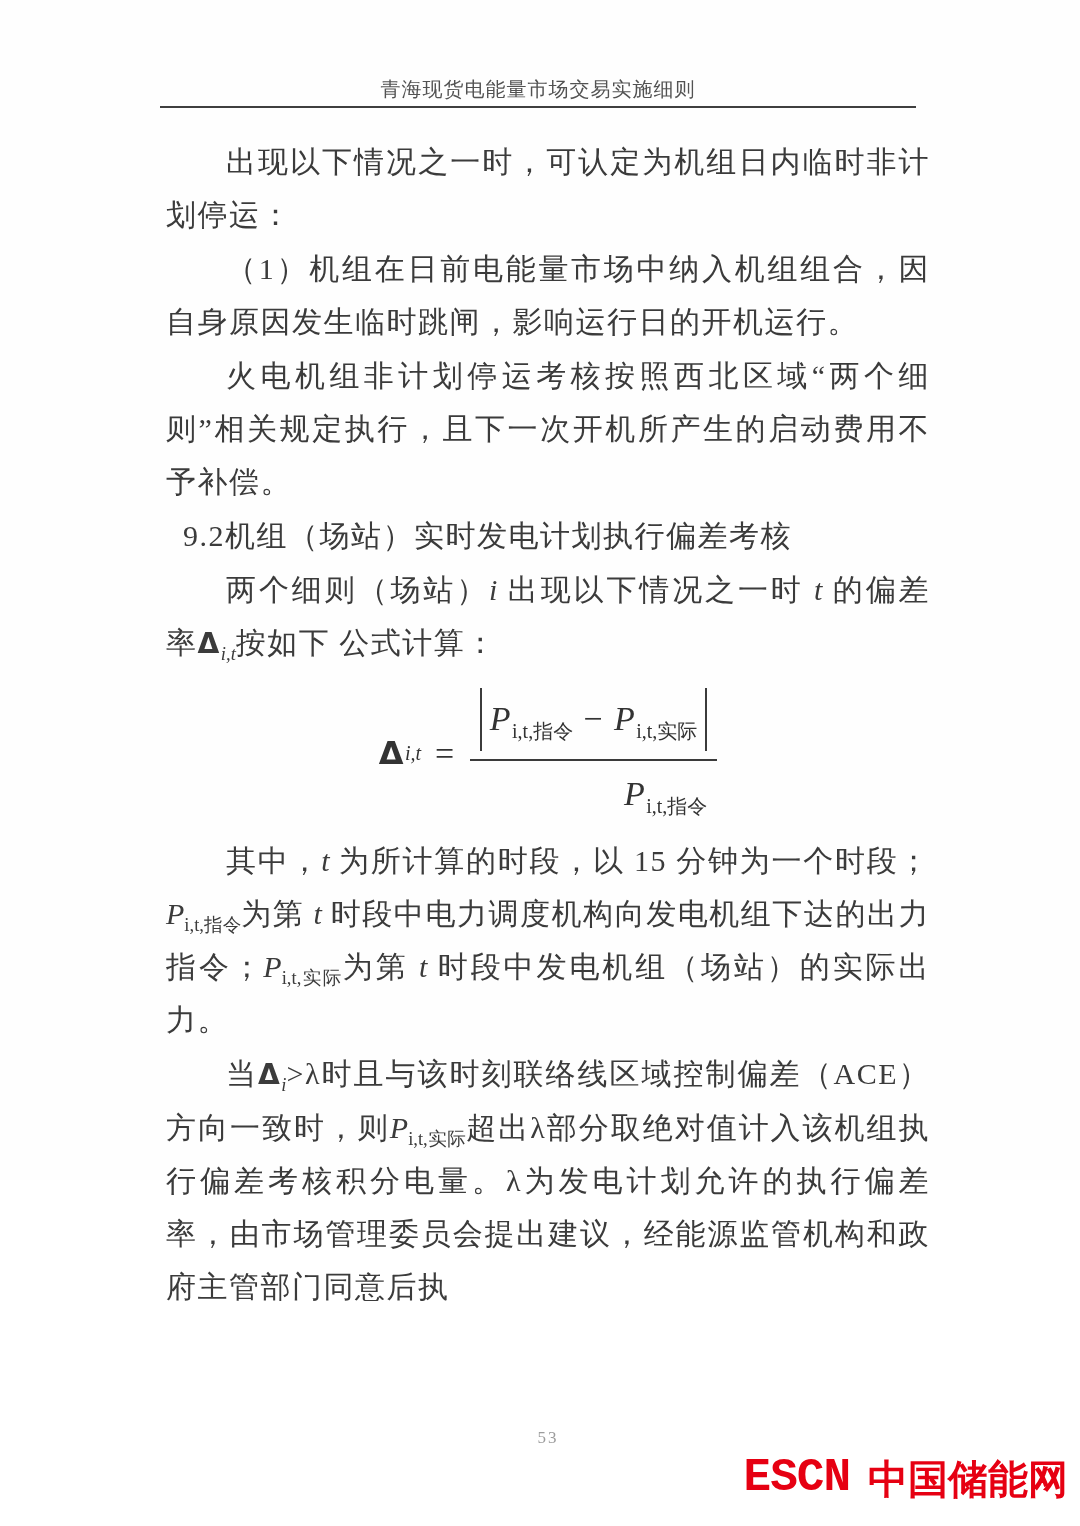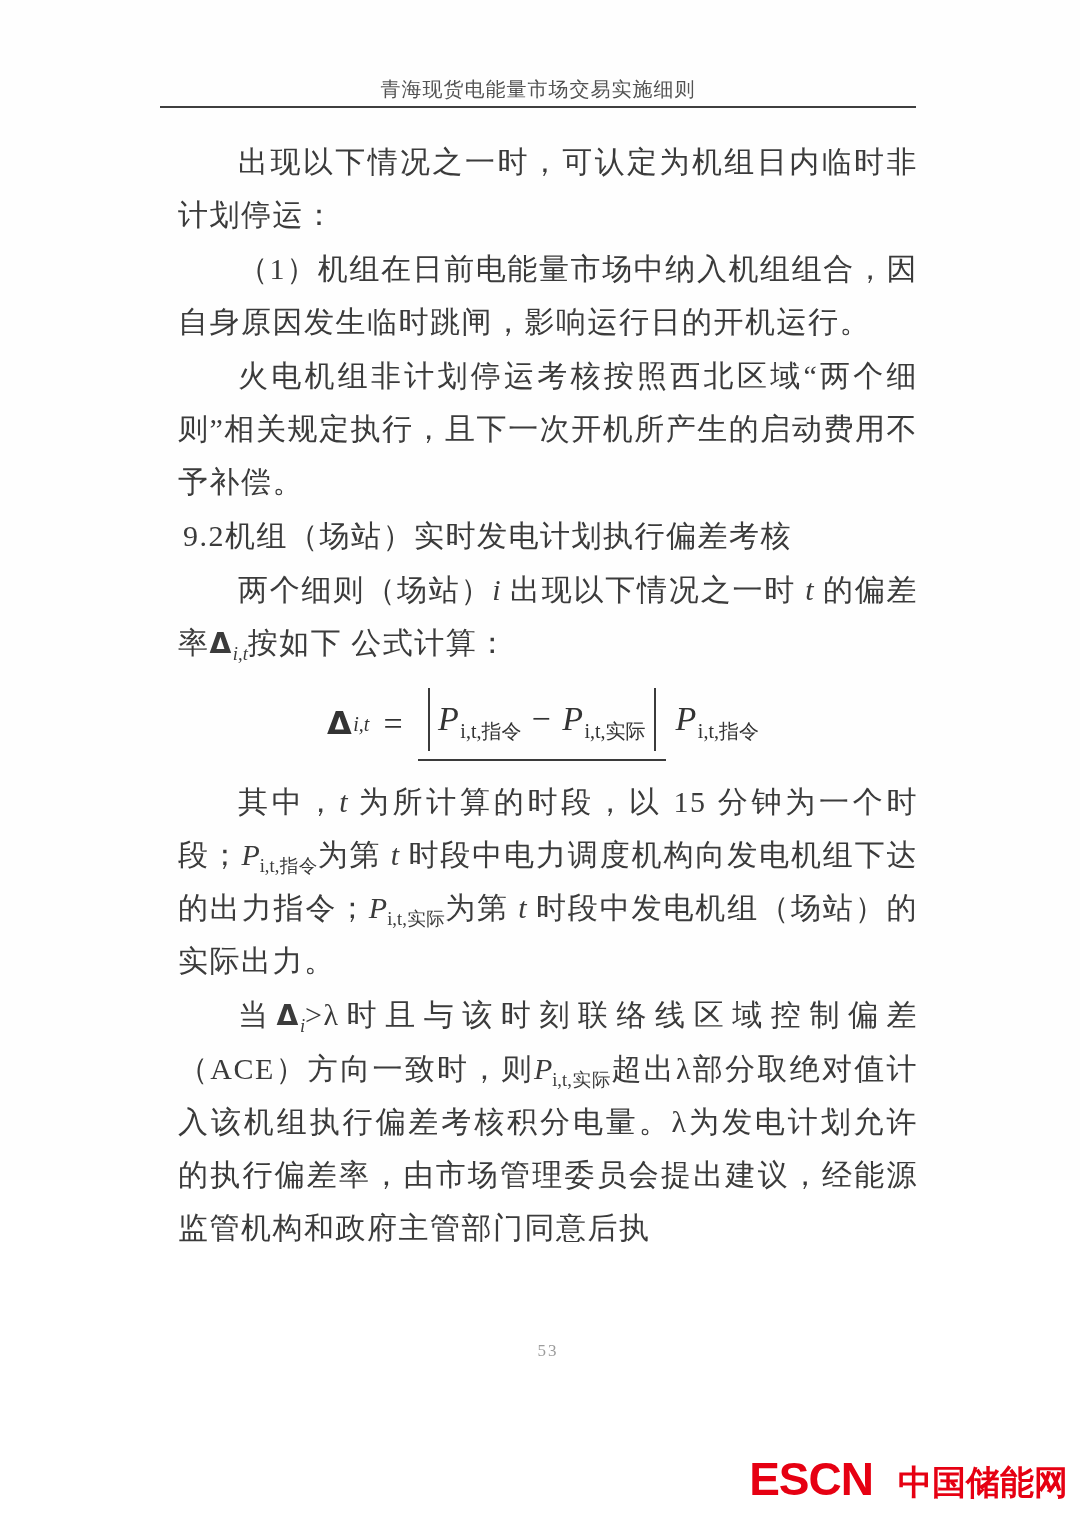--- a/index.html
+++ b/index.html
@@ -26,58 +26,58 @@
   }
 
   
   .doc-body {
     position: absolute; top: 134px; left: 162px; width: 772px;
     font-size: 30px; line-height: 53px;
     text-align: justify;
     color: #3b3b3b;
     letter-spacing: 1.5px;
   }
-  .doc-body p { margin: 1px 16px; text-indent: 2em; }
+  .doc-body p { margin: 1px 4px; text-indent: 2em; }
   .doc-body .section-heading { margin: 1px 0; text-indent: 0.7em; }
   sub { font-size: 0.62em; line-height: 0; letter-spacing: 0; }
   .it { font-style: italic; font-family: "Liberation Serif", serif; letter-spacing: 0; }
   .bd { font-weight: bold; font-family: "DejaVu Sans", sans-serif; font-size: 0.94em; }
 
   
   .formula-block {
     margin: 16px 0 14px 0;
     text-indent: 0 !important;
     display: flex; justify-content: center; align-items: center;
     font-size: 34px; color: #333;
   }
   .formula-block .math-var { font-style: italic; font-family: "Liberation Serif", serif; }
   .formula-block .math-delta { font-style: normal; font-weight: bold; font-family: "DejaVu Sans", sans-serif; font-size: 32px; }
   .formula-block sub { font-size: 20px; letter-spacing: 0; }
   .formula-lhs { display: inline-flex; align-items: center; }
   .formula-eq { margin: 0 14px; font-size: 34px; }
-  .frac { display: inline-flex; flex-direction: row; align-items: flex-start; vertical-align: middle; }
+  .frac { display: inline-flex; flex-direction: column; align-items: flex-end; vertical-align: middle; }
   .frac .num { padding: 2px 10px 8px 10px; border-bottom: 2px solid #3b3b3b; }
   .frac .den { padding: 6px 10px 0 10px; }
   .abs { border-left: 2px solid #3b3b3b; border-right: 2px solid #3b3b3b; padding: 4px 8px 6px 8px; display: inline-block; }
   .minus-op { margin: 0 10px; }
 
   
   .page-number {
-    position: absolute; top: 1341px; left: 162px; width: 772px;
+    position: absolute; top: 1428px; left: 162px; width: 772px;
     text-align: center; font-size: 17px; color: #9c9c9c; letter-spacing: 2px;
   }
   .brand-logo {
     position: absolute; top: 1452px; right: 12px;
-    font-family: Liberation Sans, sans-serif;
+    font-family: Liberation Mono, monospace;
     font-weight: bold;
     white-space: nowrap;
-    display: flex; align-items: flex-end; gap: 20px;
+    display: flex; align-items: flex-start;
   }
   .brand-en { font-size: 46px; letter-spacing: -1px; font-weight: bold; }
-  .brand-zh { font-size: 34px; margin-left: 5px; letter-spacing: 0; font-weight: bold; }
+  .brand-zh { font-size: 40px; margin-left: 18px; letter-spacing: 0; font-weight: bold; }
 </style>
 </head>
 <body>
 
 <div class="page">
 
   <div class="doc-header">青海现货电能量市场交易实施细则</div>
   <hr class="header-rule">
 
   <div class="doc-body">

